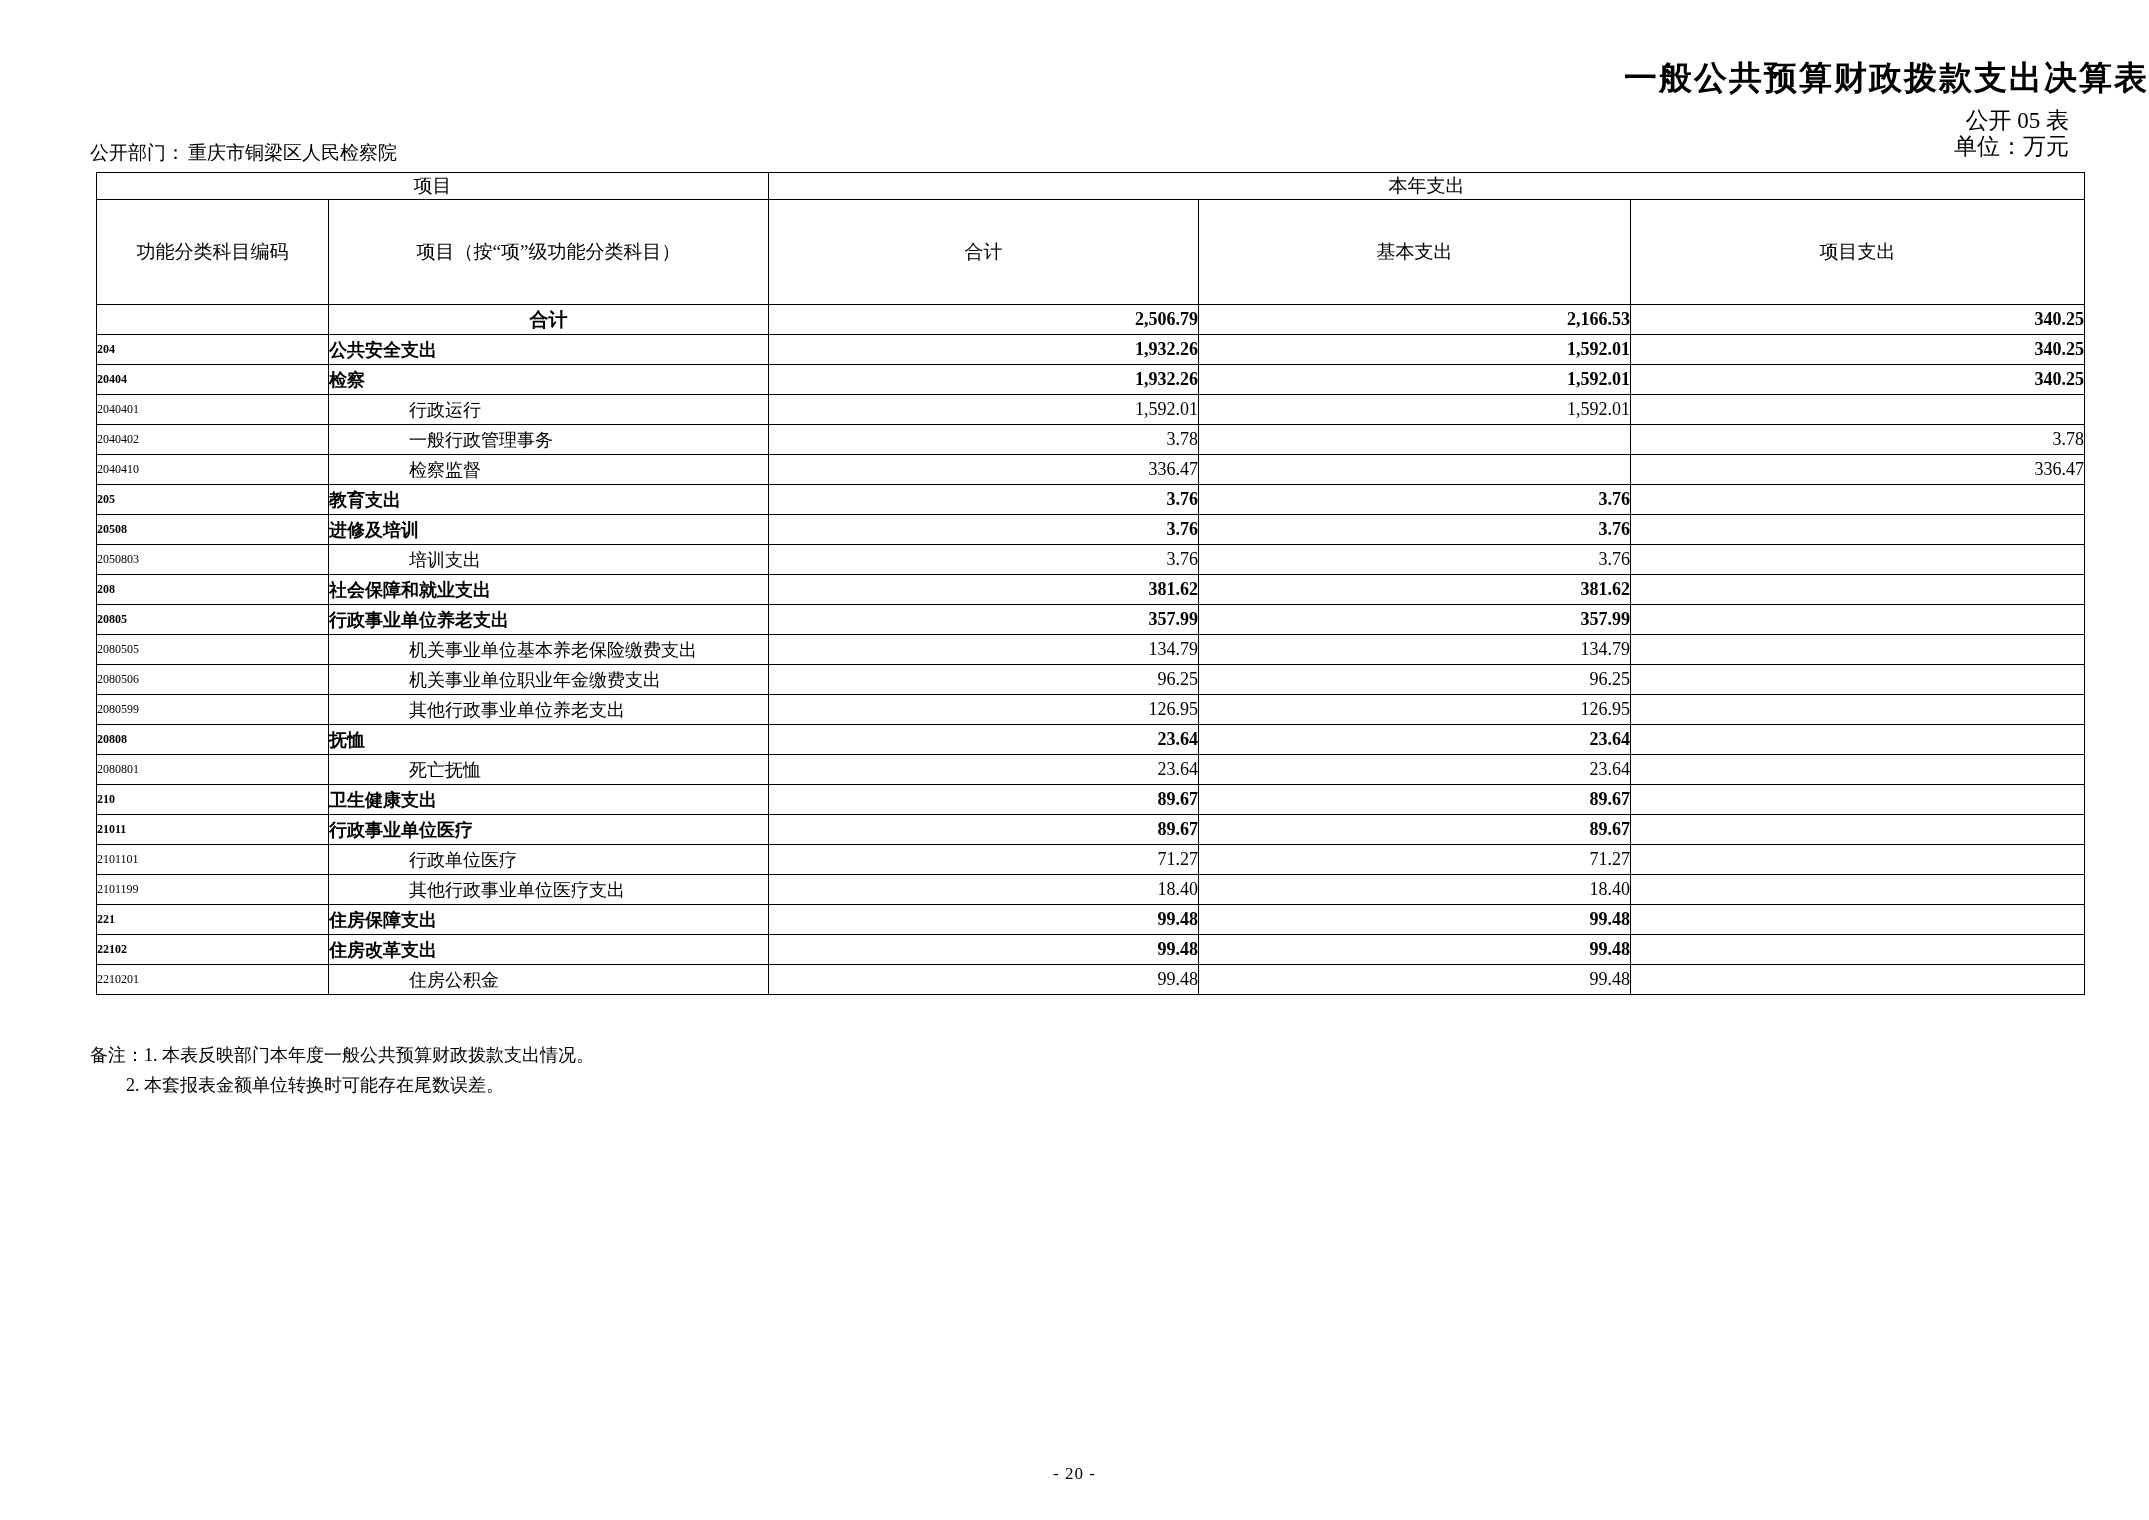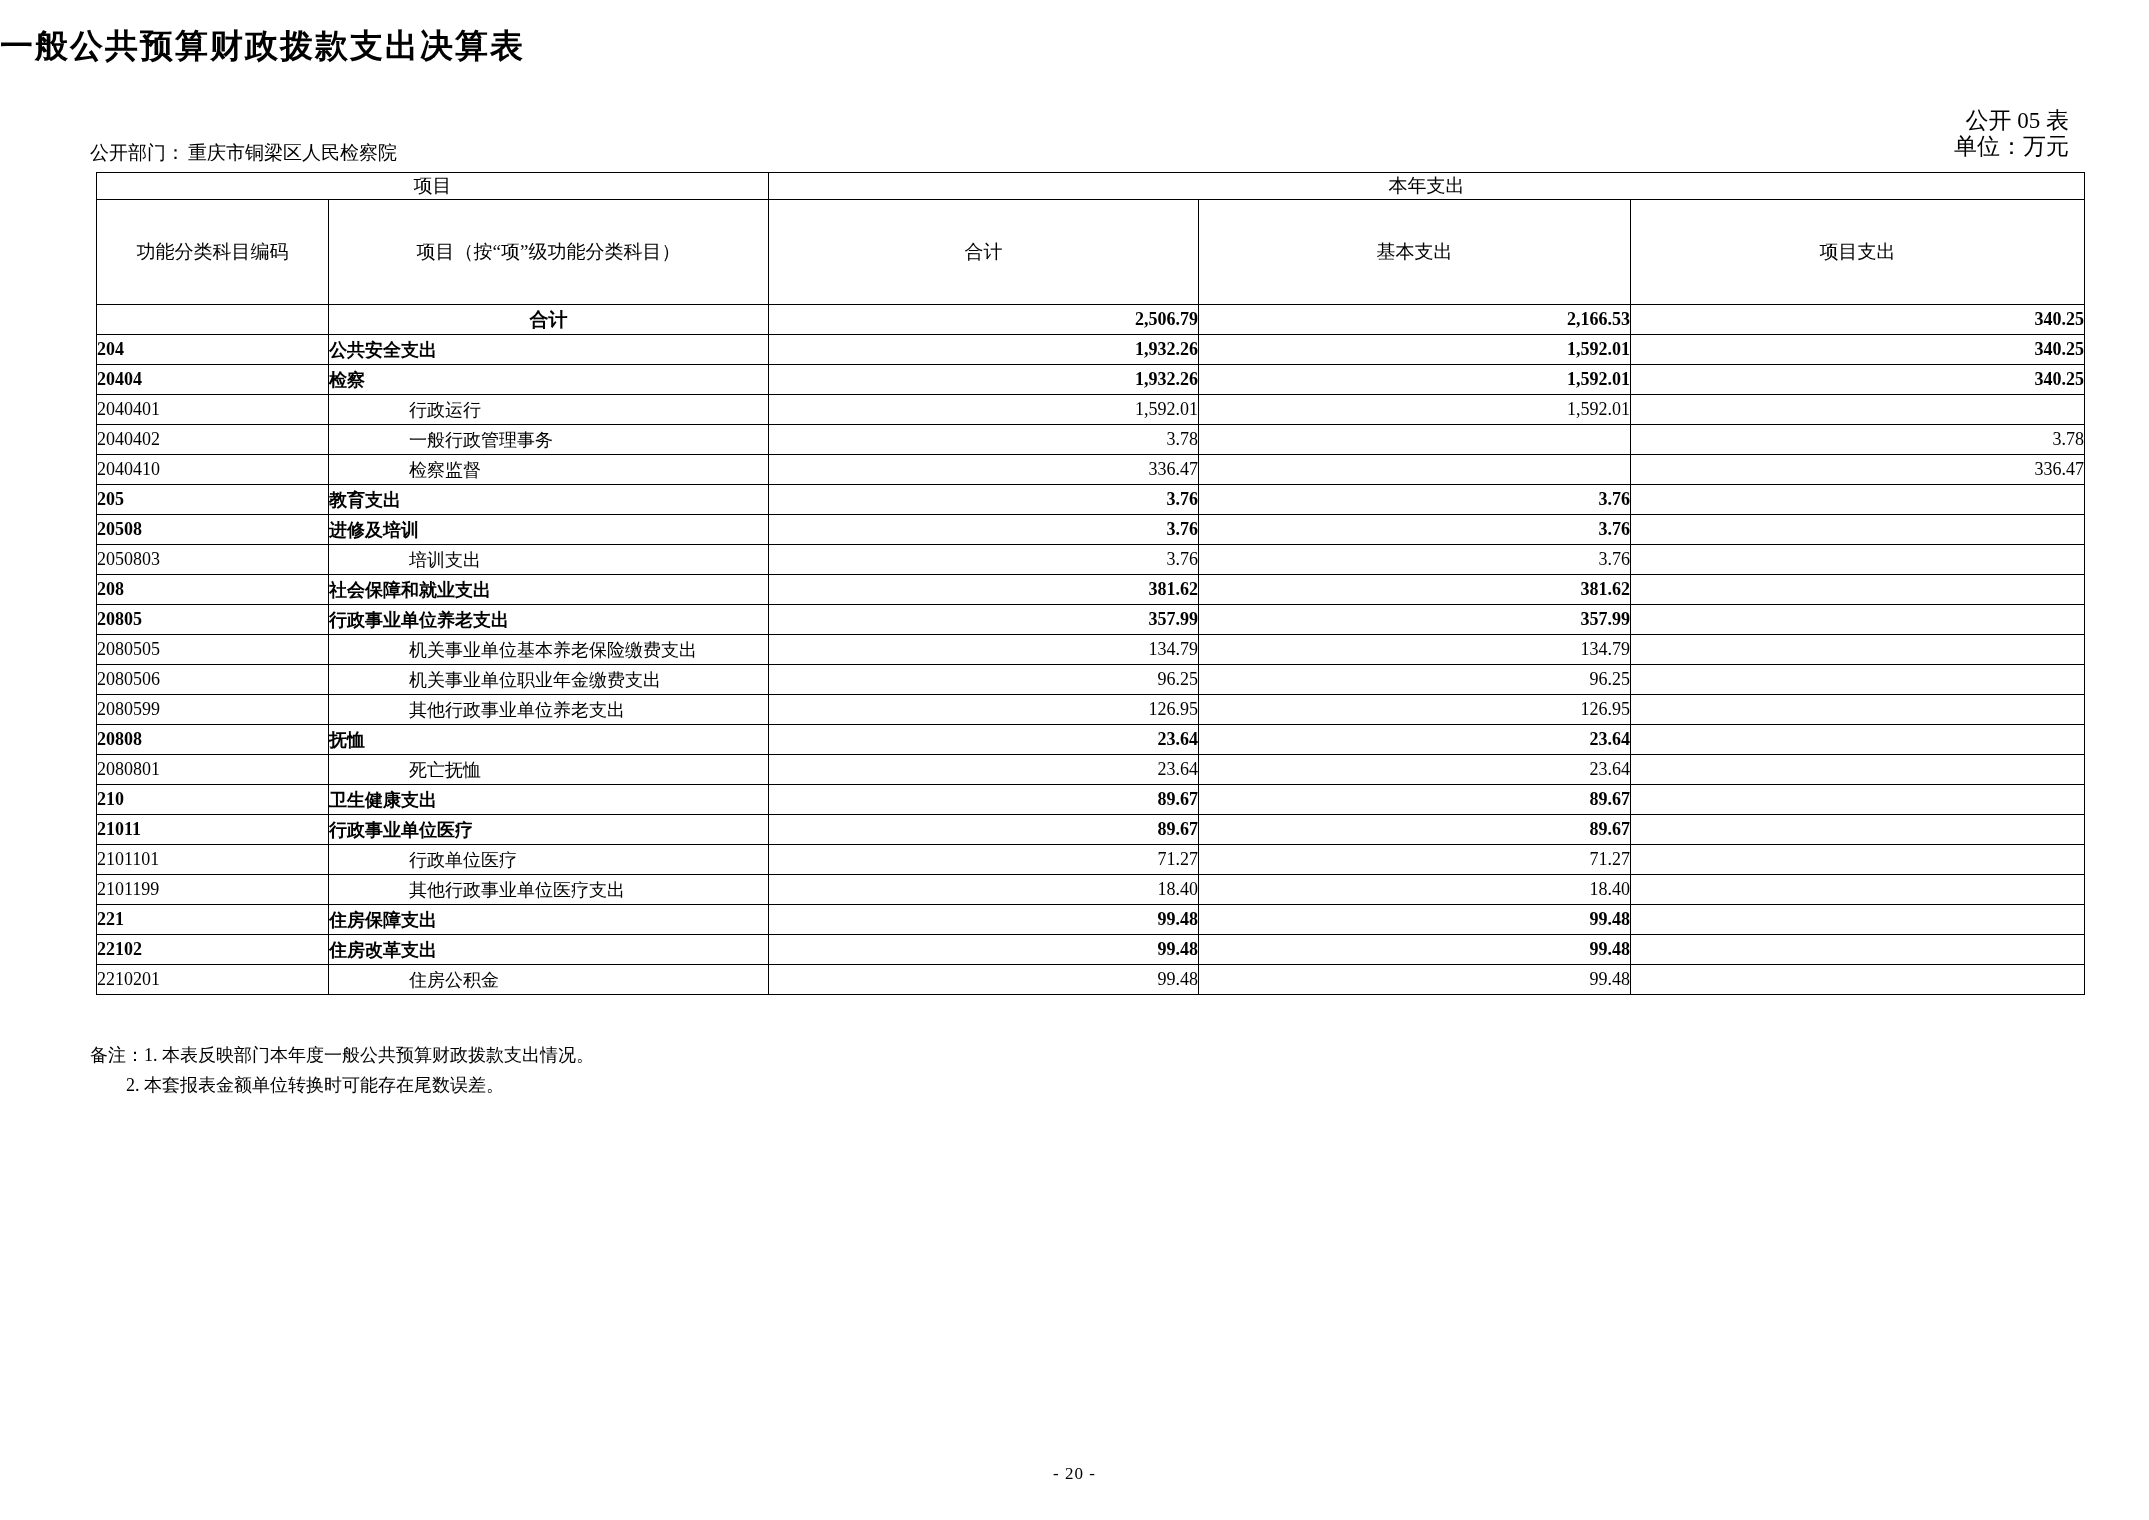--- a/index.html
+++ b/index.html
@@ -14,26 +14,26 @@
     color: #000000;
     position: relative;
   }
   .page {
     position: relative;
     width: 2149px;
     height: 1520px;
     box-sizing: border-box;
   }
   .doc-title {
-    text-align: left;
+    text-align: right;
     font-family: "Liberation Sans", sans-serif;
     font-weight: bold;
     font-size: 33px;
     letter-spacing: 2px;
-    padding-top: 24px;
+    padding-top: 56px;
   }
   .meta-right {
     position: absolute;
     right: 80px;
     top: 108px;
     text-align: right;
     font-size: 23px;
     line-height: 26px;
   }
   .meta-left {
@@ -74,21 +74,21 @@
   }
   .c-code { width: 232px; }
   .c-name { width: 440px; }
   .c-total { width: 430px; }
   .c-basic { width: 432px; }
   .c-proj  { width: 454px; }
 
   tr.datarow td { height: 29px; }
   td.code {
     padding-left: 7px;
-    font-size: 18px;
+    font-size: 12px;
     text-align: left;
   }
   td.name {
     padding-left: 6px;
     font-size: 18px;
     text-align: left;
   }
   td.name.indent1 { padding-left: 80px; }
   td.num {
     text-align: right;

